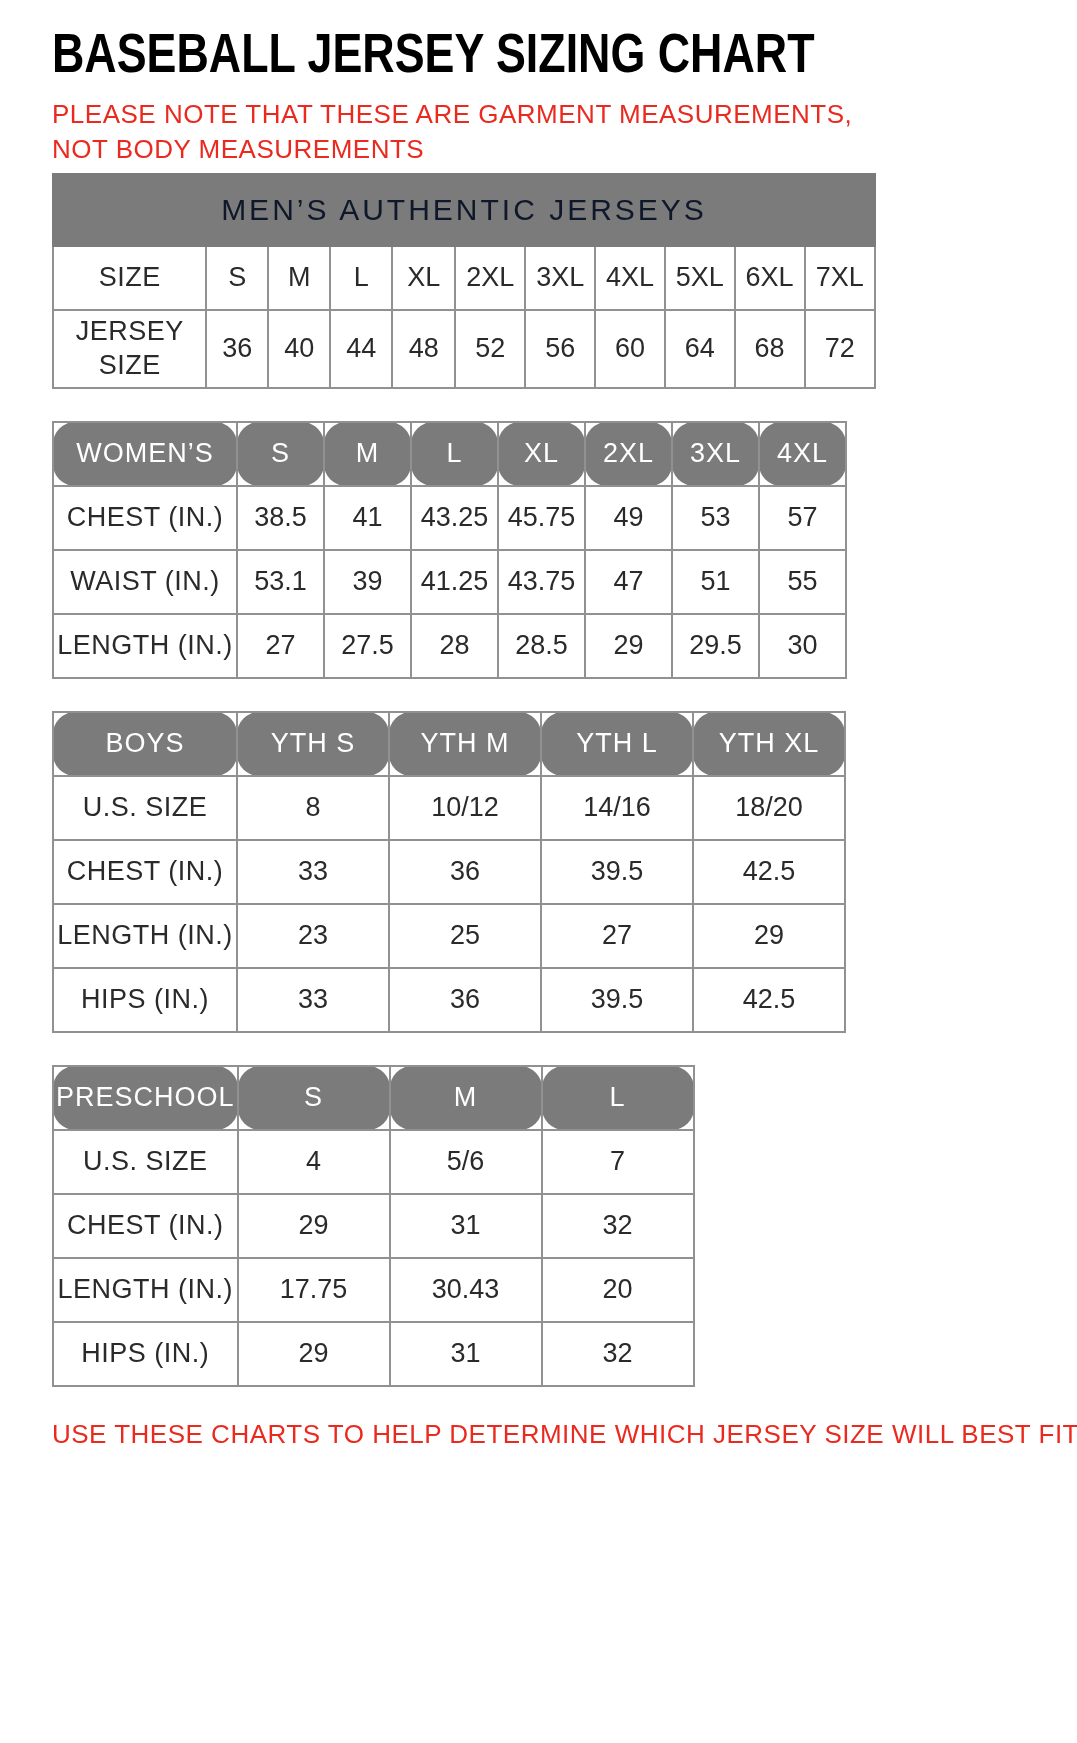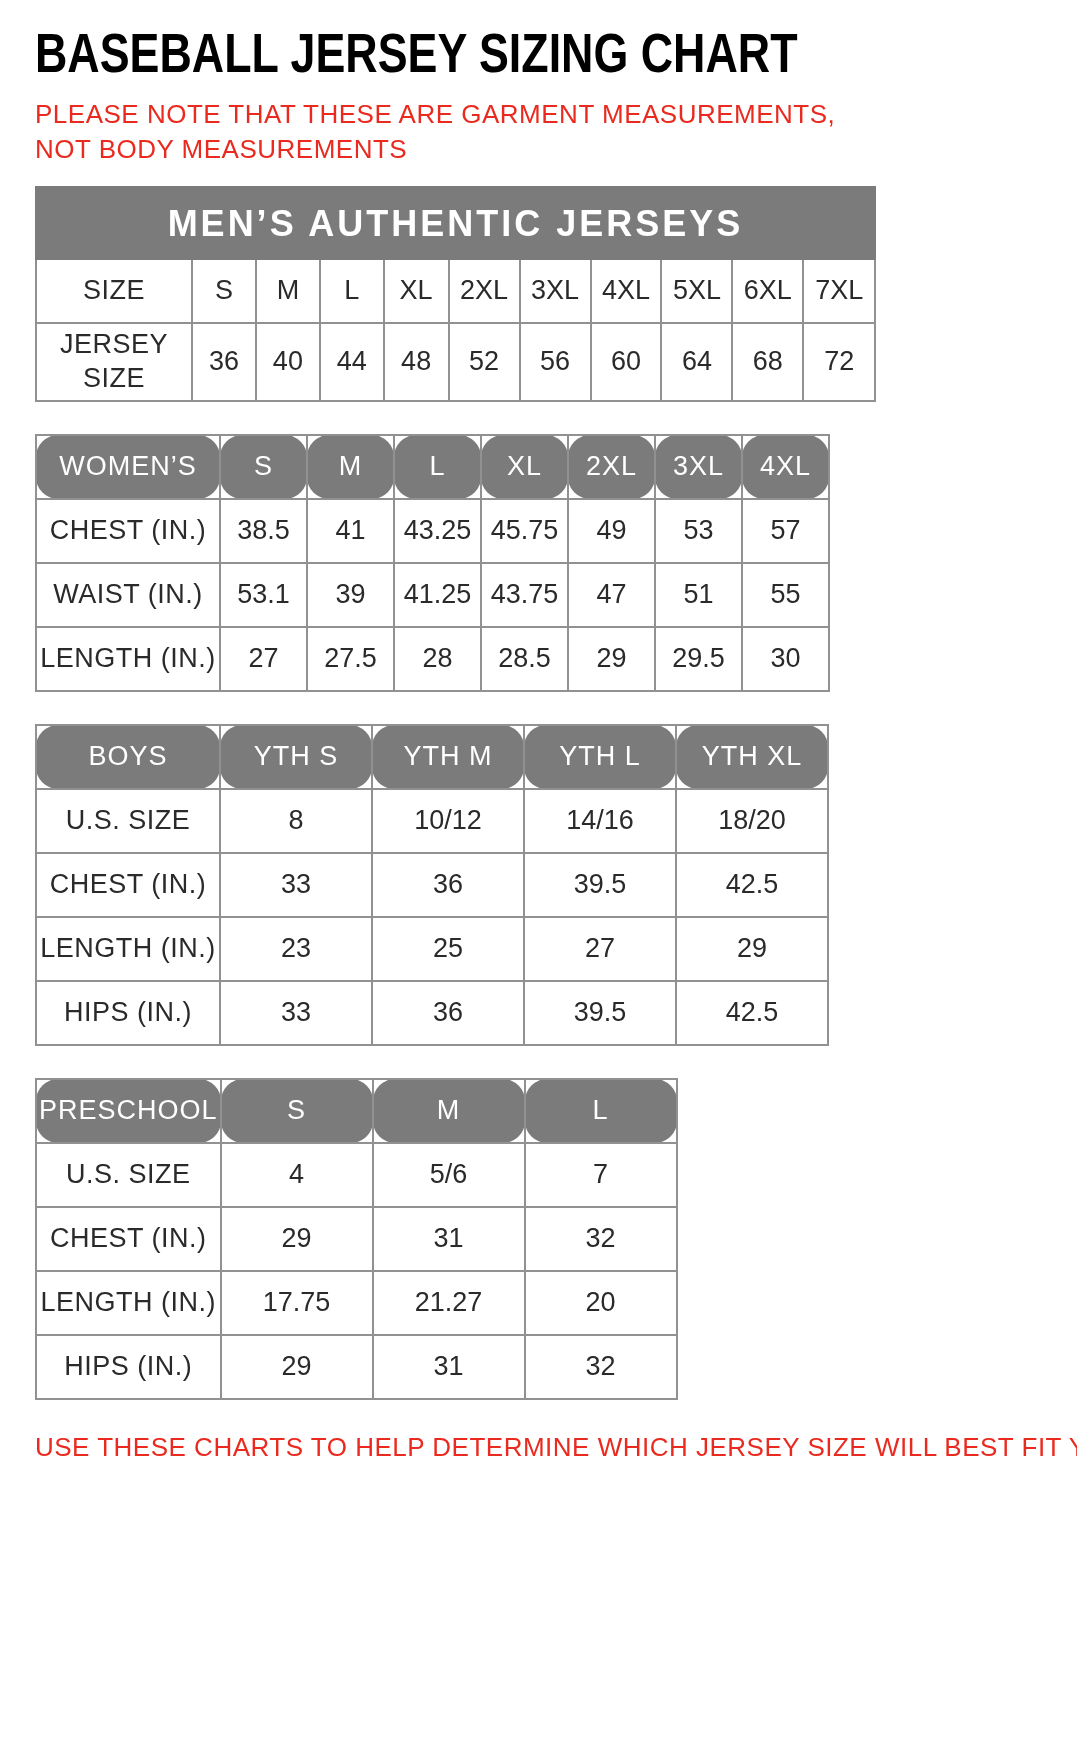--- a/index.html
+++ b/index.html
@@ -6,65 +6,65 @@
     margin: 0;
     padding: 0;
     background: #ffffff;
     font-family: "Liberation Sans", sans-serif;
     color: #1c1c1c;
   }
   .page {
     width: 908px;
     min-height: 1743px;
     box-sizing: border-box;
-    padding: 20px 32px 16px 35px;
+    padding: 20px 32px 16px 52px;
     background: #ffffff;
   }
   .title {
     margin: 0 0 12px 0;
     font-size: 56px;
     font-weight: 800;
     letter-spacing: 0px;
     white-space: nowrap;
     display: inline-block;
     transform: scaleX(0.80);
     transform-origin: 0 50%;
     color: #000000;
   }
   .note {
     color: #ea2a1f;
     font-size: 26px;
     line-height: 1.35;
     max-width: 885px;
-    margin: 0 0 19px 0;
+    margin: 0 0 6px 0;
     letter-spacing: 0.5px;
   }
   table {
     border-collapse: collapse;
     table-layout: fixed;
     margin: 0 0 32px 0;
   }
   td, th {
     border: 2px solid #919191;
     text-align: center;
     vertical-align: middle;
     font-size: 27px;
     font-weight: 400;
     padding: 4px 2px;
     color: #2a2a2a;
     line-height: 1.25;
     overflow: hidden;
   }
   .banner {
     background: #7b7b7b;
-    color: #ffffff;
+    color: #0f172a;
     height: 62px;
-    font-size: 36px;
+    font-size: 30px;
     letter-spacing: 3px;
-    font-weight: 700;
+    font-weight: 400;
     border-color: #7b7b7b;
   }
   .ghead {
     background: #7b7b7b;
     color: #ffffff;
     height: 54px;
     font-weight: 400;
     letter-spacing: 1px;
     border-radius: 22px;
   }
@@ -270,21 +270,21 @@
       </tr>
       <tr class="data-row">
         <td class="rowlabel">CHEST (IN.)</td>
         <td>29</td>
         <td>31</td>
         <td>32</td>
       </tr>
       <tr class="data-row">
         <td class="rowlabel">LENGTH (IN.)</td>
         <td>17.75</td>
-        <td>21.27</td>
+        <td>30.43</td>
         <td>20</td>
       </tr>
       <tr class="data-row">
         <td class="rowlabel">HIPS (IN.)</td>
         <td>29</td>
         <td>31</td>
         <td>32</td>
       </tr>
     </tbody>
   </table>

